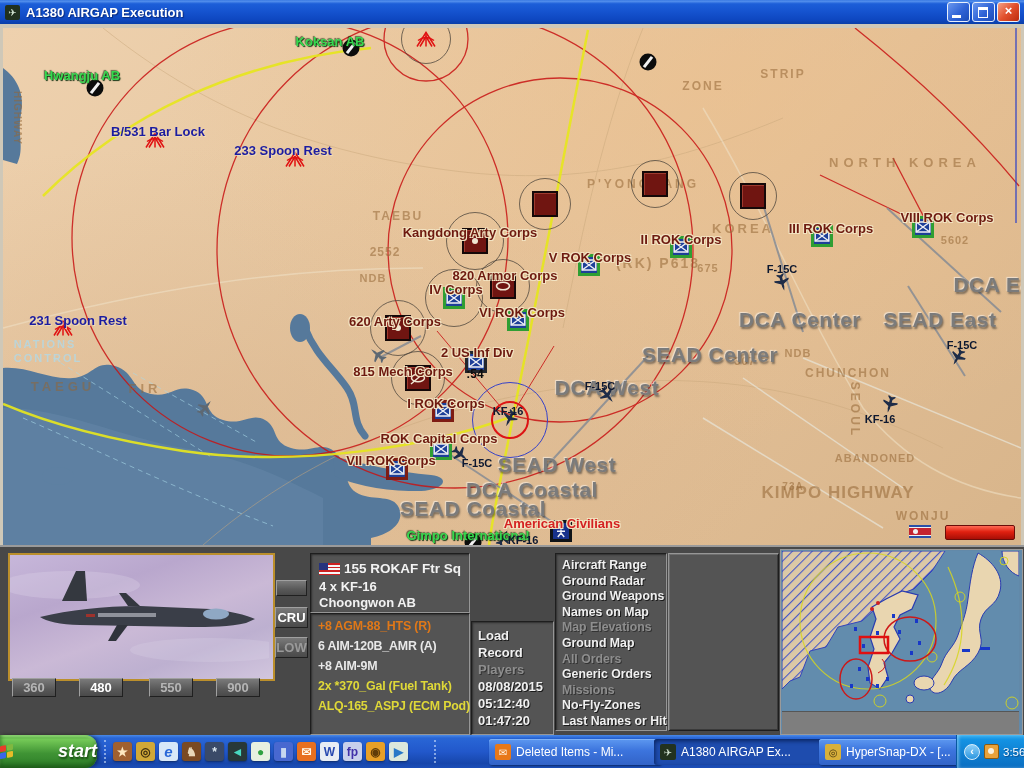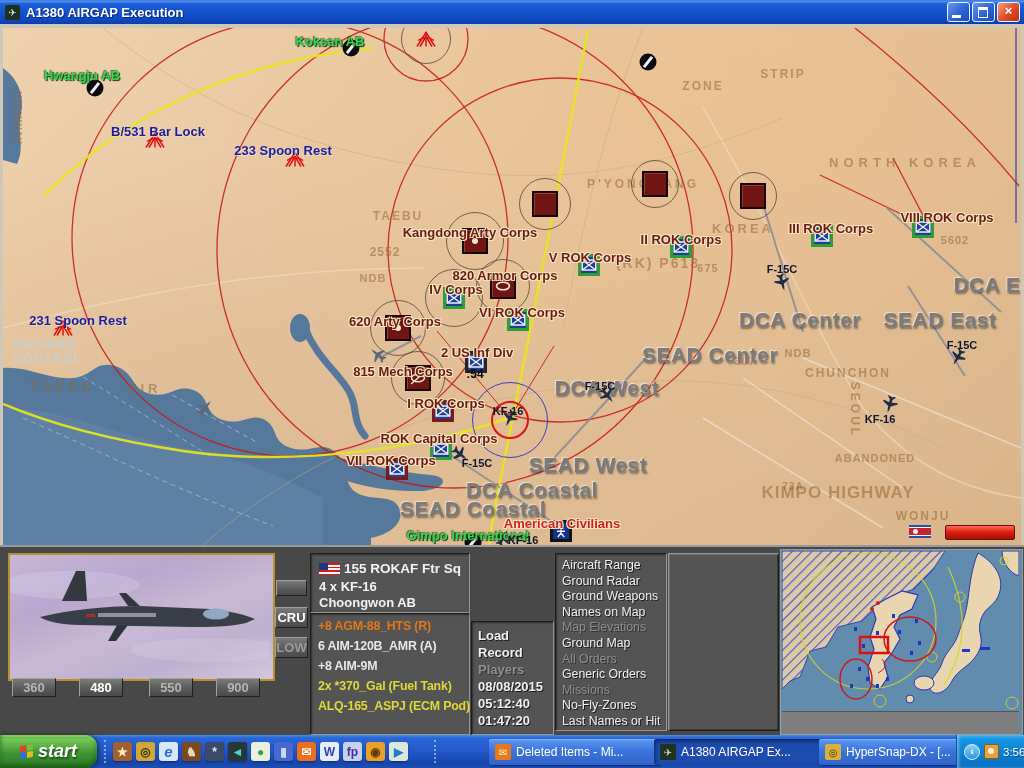--- a/index.html
+++ b/index.html
@@ -94,35 +94,35 @@
     background:repeating-linear-gradient(180deg,#cc2020 0 1.8px,#f6f6f6 1.8px 3.5px);}
   .usflag::after{content:"";position:absolute;left:0;top:0;width:9px;height:6.5px;background:#26337e;}
   #loadout{left:310px;top:66px;width:158px;height:120px;}
   .ldl{position:absolute;left:7px;font-weight:bold;font-size:12.4px;letter-spacing:-.2px;white-space:nowrap;}
   #runtime{left:471px;top:8px;width:81px;height:62px;}
   #rtitle{text-align:center;padding-top:5px;font-weight:bold;font-size:13.5px;color:#f0f0f0;letter-spacing:.3px;}
   .rtrow{display:flex;justify-content:space-between;padding:0 5px;margin-top:4px;font-weight:bold;font-size:12px;color:#b9b9b9;}
   #session{left:471px;top:74px;width:81px;height:112px;}
   .ssi{position:absolute;left:6px;font-weight:bold;font-size:13px;white-space:nowrap;}
   #viewmenu{left:555px;top:6px;width:110px;height:176px;}
-  .vmi{position:absolute;left:6px;font-weight:normal;font-size:12.3px;white-space:nowrap;}
+  .vmi{position:absolute;left:6px;font-weight:bold;font-size:12.3px;white-space:nowrap;}
   .en{color:#f0f0f0;text-shadow:1px 1px 0 #1a1a1a;}
   .dis{color:#8e8e8e;text-shadow:1px 1px 0 #333;}
   #blankpanel{left:668px;top:6px;width:109px;height:176px;}
   #minimap{position:absolute;left:780px;top:2px;width:241px;height:184px;border:1px solid #9a9a9a;background:#6289a9;overflow:hidden;}
   #minimap svg{position:absolute;left:1px;top:1px;}
   .mmstrip{position:absolute;left:1px;top:161px;width:237px;height:22px;background:#7e7e7e;border-top:1px solid #565656;}
 
   
   #taskbar{position:absolute;left:0;top:735px;width:1024px;height:33px;z-index:60;
     background:linear-gradient(180deg,#4a8ae8 0%,#2966d6 9%,#2258cb 50%,#1746ab 86%,#1c4eb8 100%);}
   #startbtn{position:absolute;left:0;top:0;width:97px;height:33px;border-radius:0 12px 12px 0;cursor:pointer;
     background:linear-gradient(180deg,#52a440 0%,#74c957 14%,#3f9334 56%,#2d7d28 100%);
     box-shadow:inset 0 -3px 5px #1c5a18, inset 0 2px 2px #92da76, 2px 0 4px rgba(0,0,0,.45);
-    display:flex;align-items:center;justify-content:center;gap:5px;color:#fff;font-weight:bold;font-style:italic;
+    display:flex;align-items:center;justify-content:space-between;gap:5px;color:#fff;font-weight:bold;font-style:italic;
     font-size:18px;text-shadow:1px 2px 2px #1a4a14;}
   .sflag{display:grid;grid-template-columns:6px 6px;grid-template-rows:6px 6px;gap:1px;transform:skewY(-10deg);}
   .sflag i{border-radius:1px;}
   .tsep{position:absolute;top:5px;width:3px;height:23px;border-left:2px dotted rgba(220,235,255,.55);}
   #qlaunch{position:absolute;left:113px;top:7px;display:flex;gap:4px;}
   .qli{width:19px;height:19px;border-radius:3px;display:flex;align-items:center;justify-content:center;
     font-size:12px;font-weight:bold;box-shadow:0 1px 2px rgba(0,0,0,.4);cursor:pointer;}
   .twin{position:absolute;top:4px;height:26px;border-radius:3px;display:flex;align-items:center;gap:5px;padding:0 6px;
     color:#fff;font-size:12px;overflow:hidden;white-space:nowrap;cursor:pointer;
     background:linear-gradient(180deg,#5d98f0,#3c74dd 45%,#3263c8);box-shadow:inset 0 1px 0 #7fb2f8,1px 1px 2px #0a2a6a;}
@@ -234,21 +234,21 @@
         <div class="mlab mtext" style="left: 60px; top: 358px; font-size: 13px; letter-spacing: 4px;">TAEGU</div>
         <div class="mlab mtext" style="left: 142px; top: 360px; font-size: 13px; letter-spacing: 4px;">FIR</div>
         <div class="mlab mtext water" style="left: 42px; top: 316px; font-size: 11px; letter-spacing: 2px;">NATIONS</div>
         <div class="mlab mtext water" style="left: 45px; top: 330px; font-size: 11px; letter-spacing: 2px;">CONTROL</div>
         <div class="mlab mtext vert" style="left: 14px; top: 90px; font-size: 10px; letter-spacing: 1px;">HIGHWAY</div>
         <div class="mlab zlabel" style="left: 797px; top: 292px;">DCA Center</div>
         <div class="mlab zlabel" style="left: 707px; top: 327px;">SEAD Center</div>
         <div class="mlab zlabel" style="left: 937px; top: 292px;">SEAD East</div>
         <div class="mlab zlabel" style="left: 990px; top: 257px;">DCA Ea</div>
         <div class="mlab zlabel" style="left: 604px; top: 360px;">DCA West</div>
-        <div class="mlab zlabel" style="left: 554px; top: 437px; margin-left: 31px;">SEAD West</div>
+        <div class="mlab zlabel" style="left: 554px; top: 437px;">SEAD West</div>
         <div class="mlab zlabel" style="left: 529px; top: 462px;">DCA Coastal</div>
         <div class="mlab zlabel" style="left: 470px; top: 481px;">SEAD Coastal</div>
         <div class="abase" style="left: 92px; top: 60px;"></div>
         <div class="mlab blabel" style="left: 79px; top: 47px;">Hwangju AB</div>
         <div class="abase" style="left: 348px; top: 20px;"></div>
         <div class="mlab blabel" style="left: 327px; top: 13px;">Koksan AB</div>
         <div class="abase" style="left: 470px; top: 514px;"></div>
         <div class="mlab blabel" style="left: 465px; top: 507px;">Gimpo International</div>
         <div class="abase" style="left: 645px; top: 34px;"></div>
         <div class="ric" style="left: 152px; top: 112px;"><svg width="22" height="17" viewBox="0 0 22 17">

